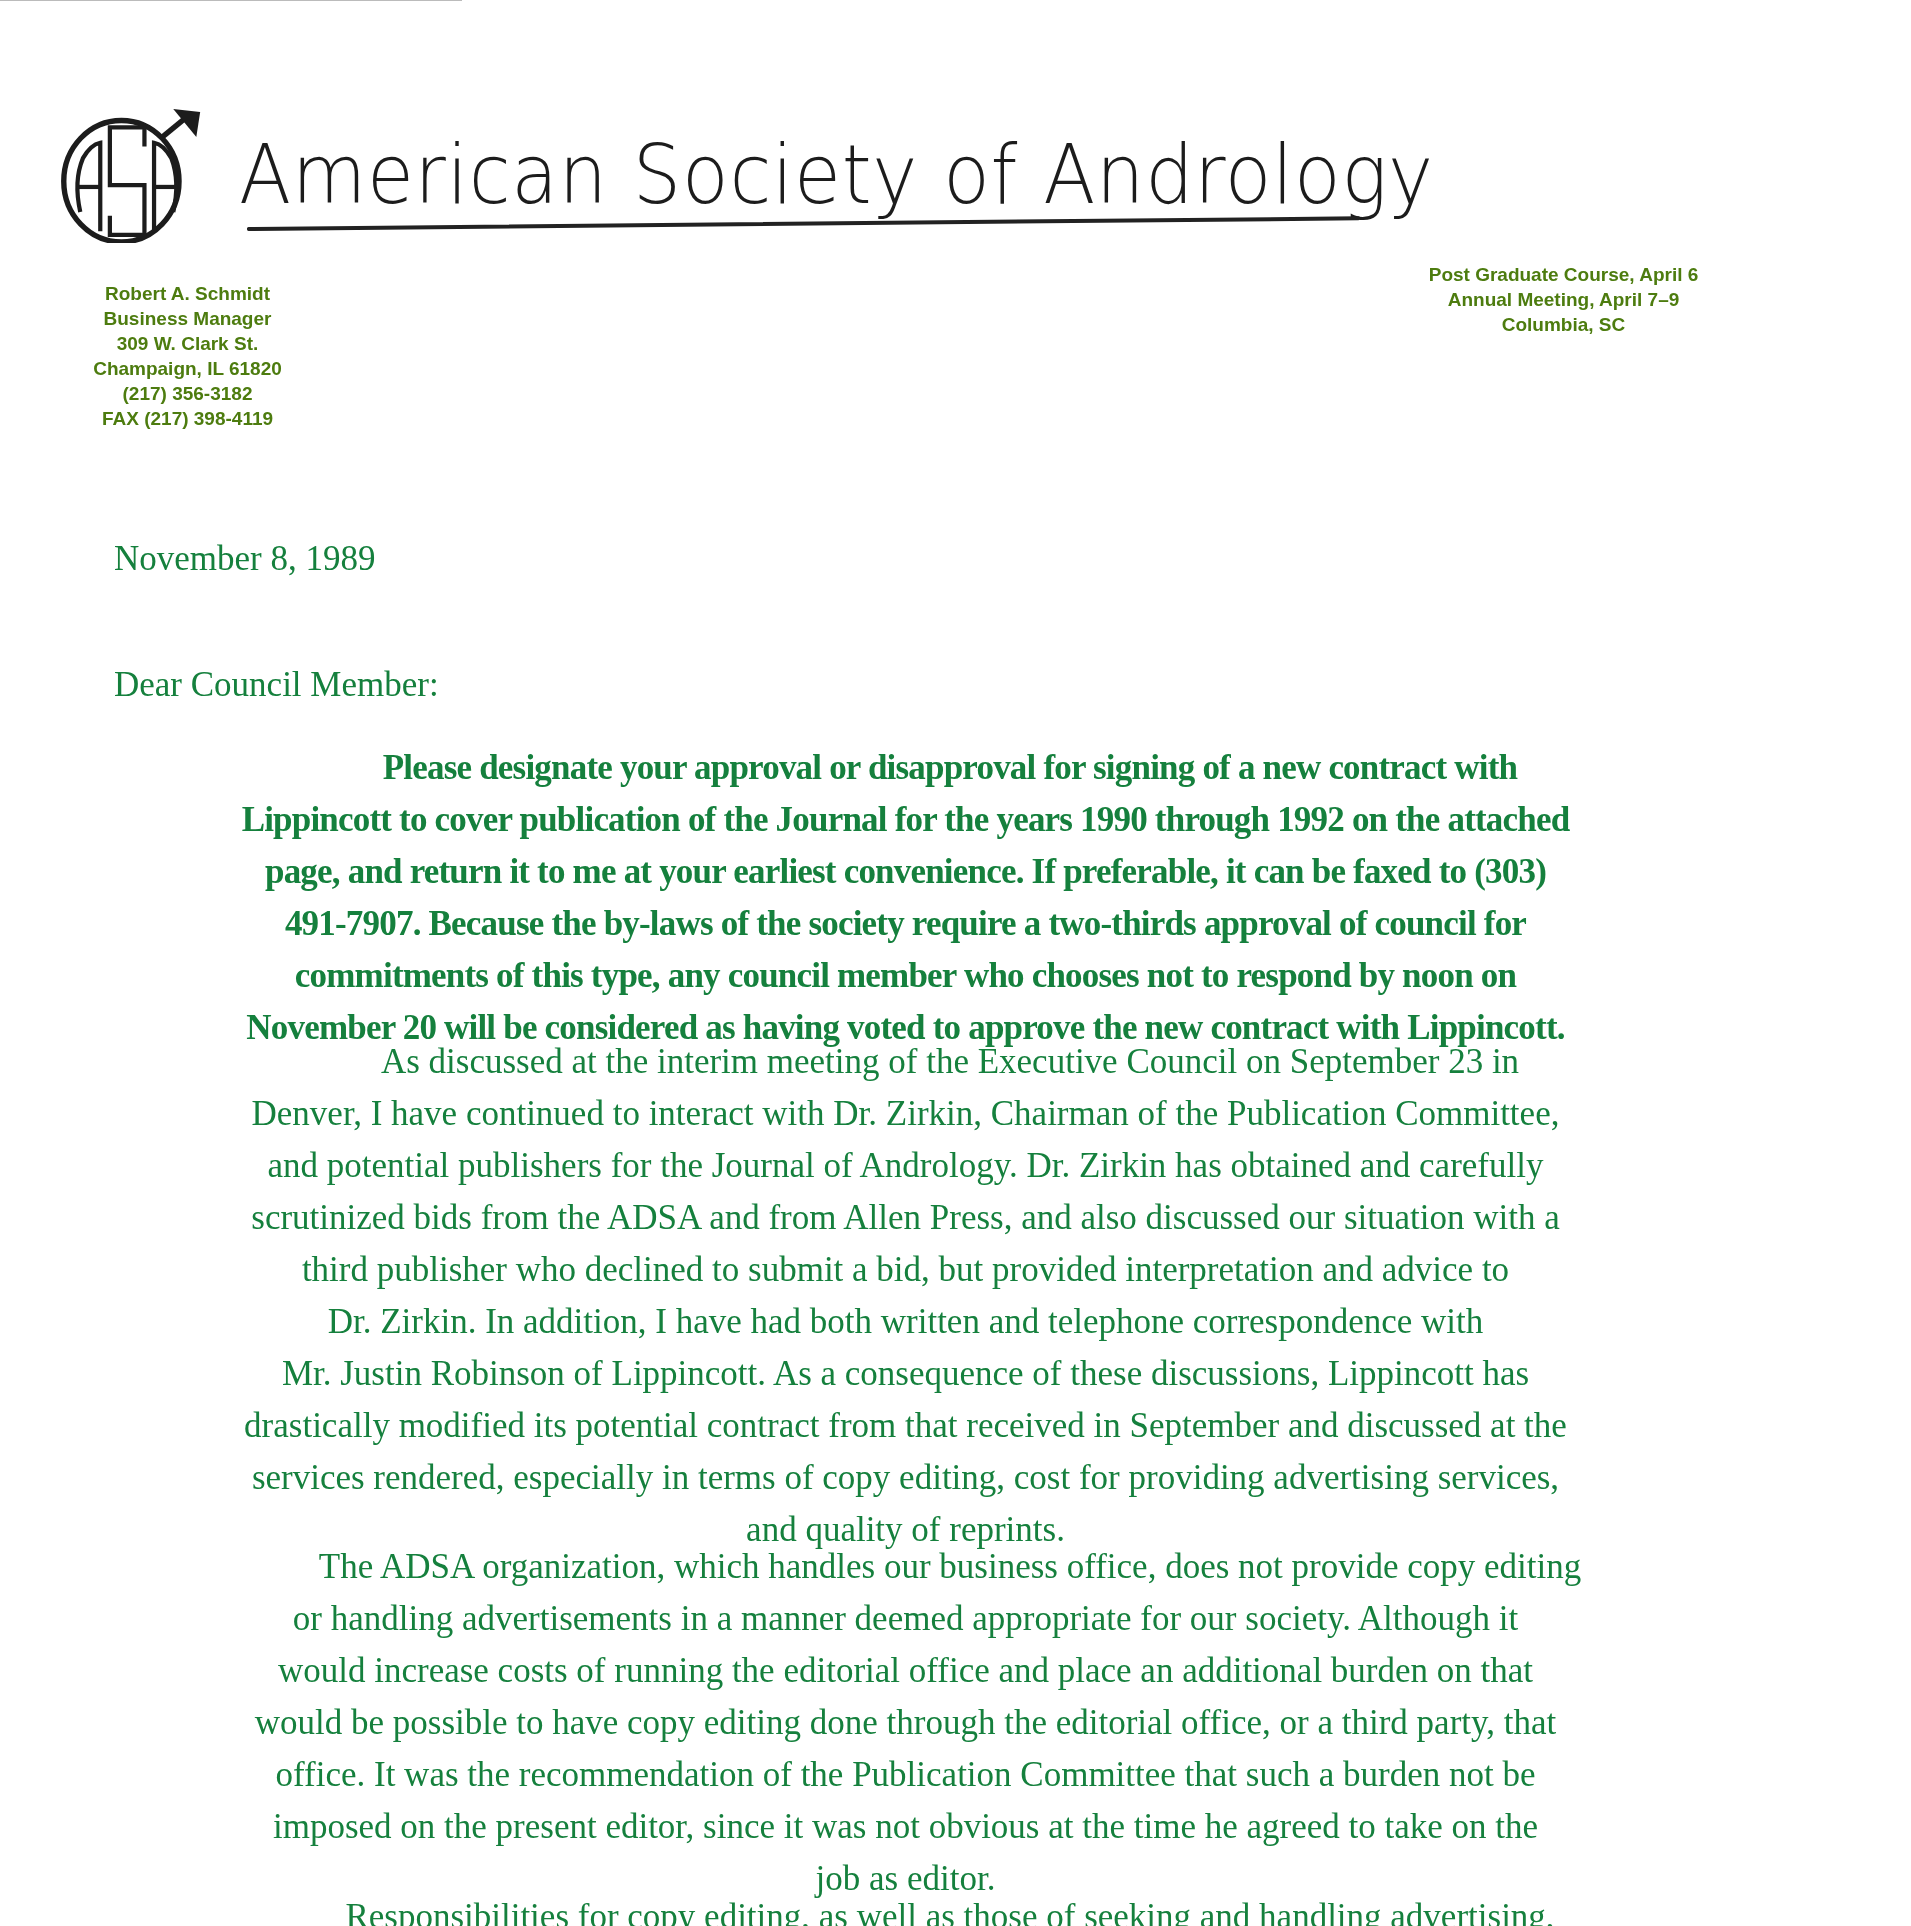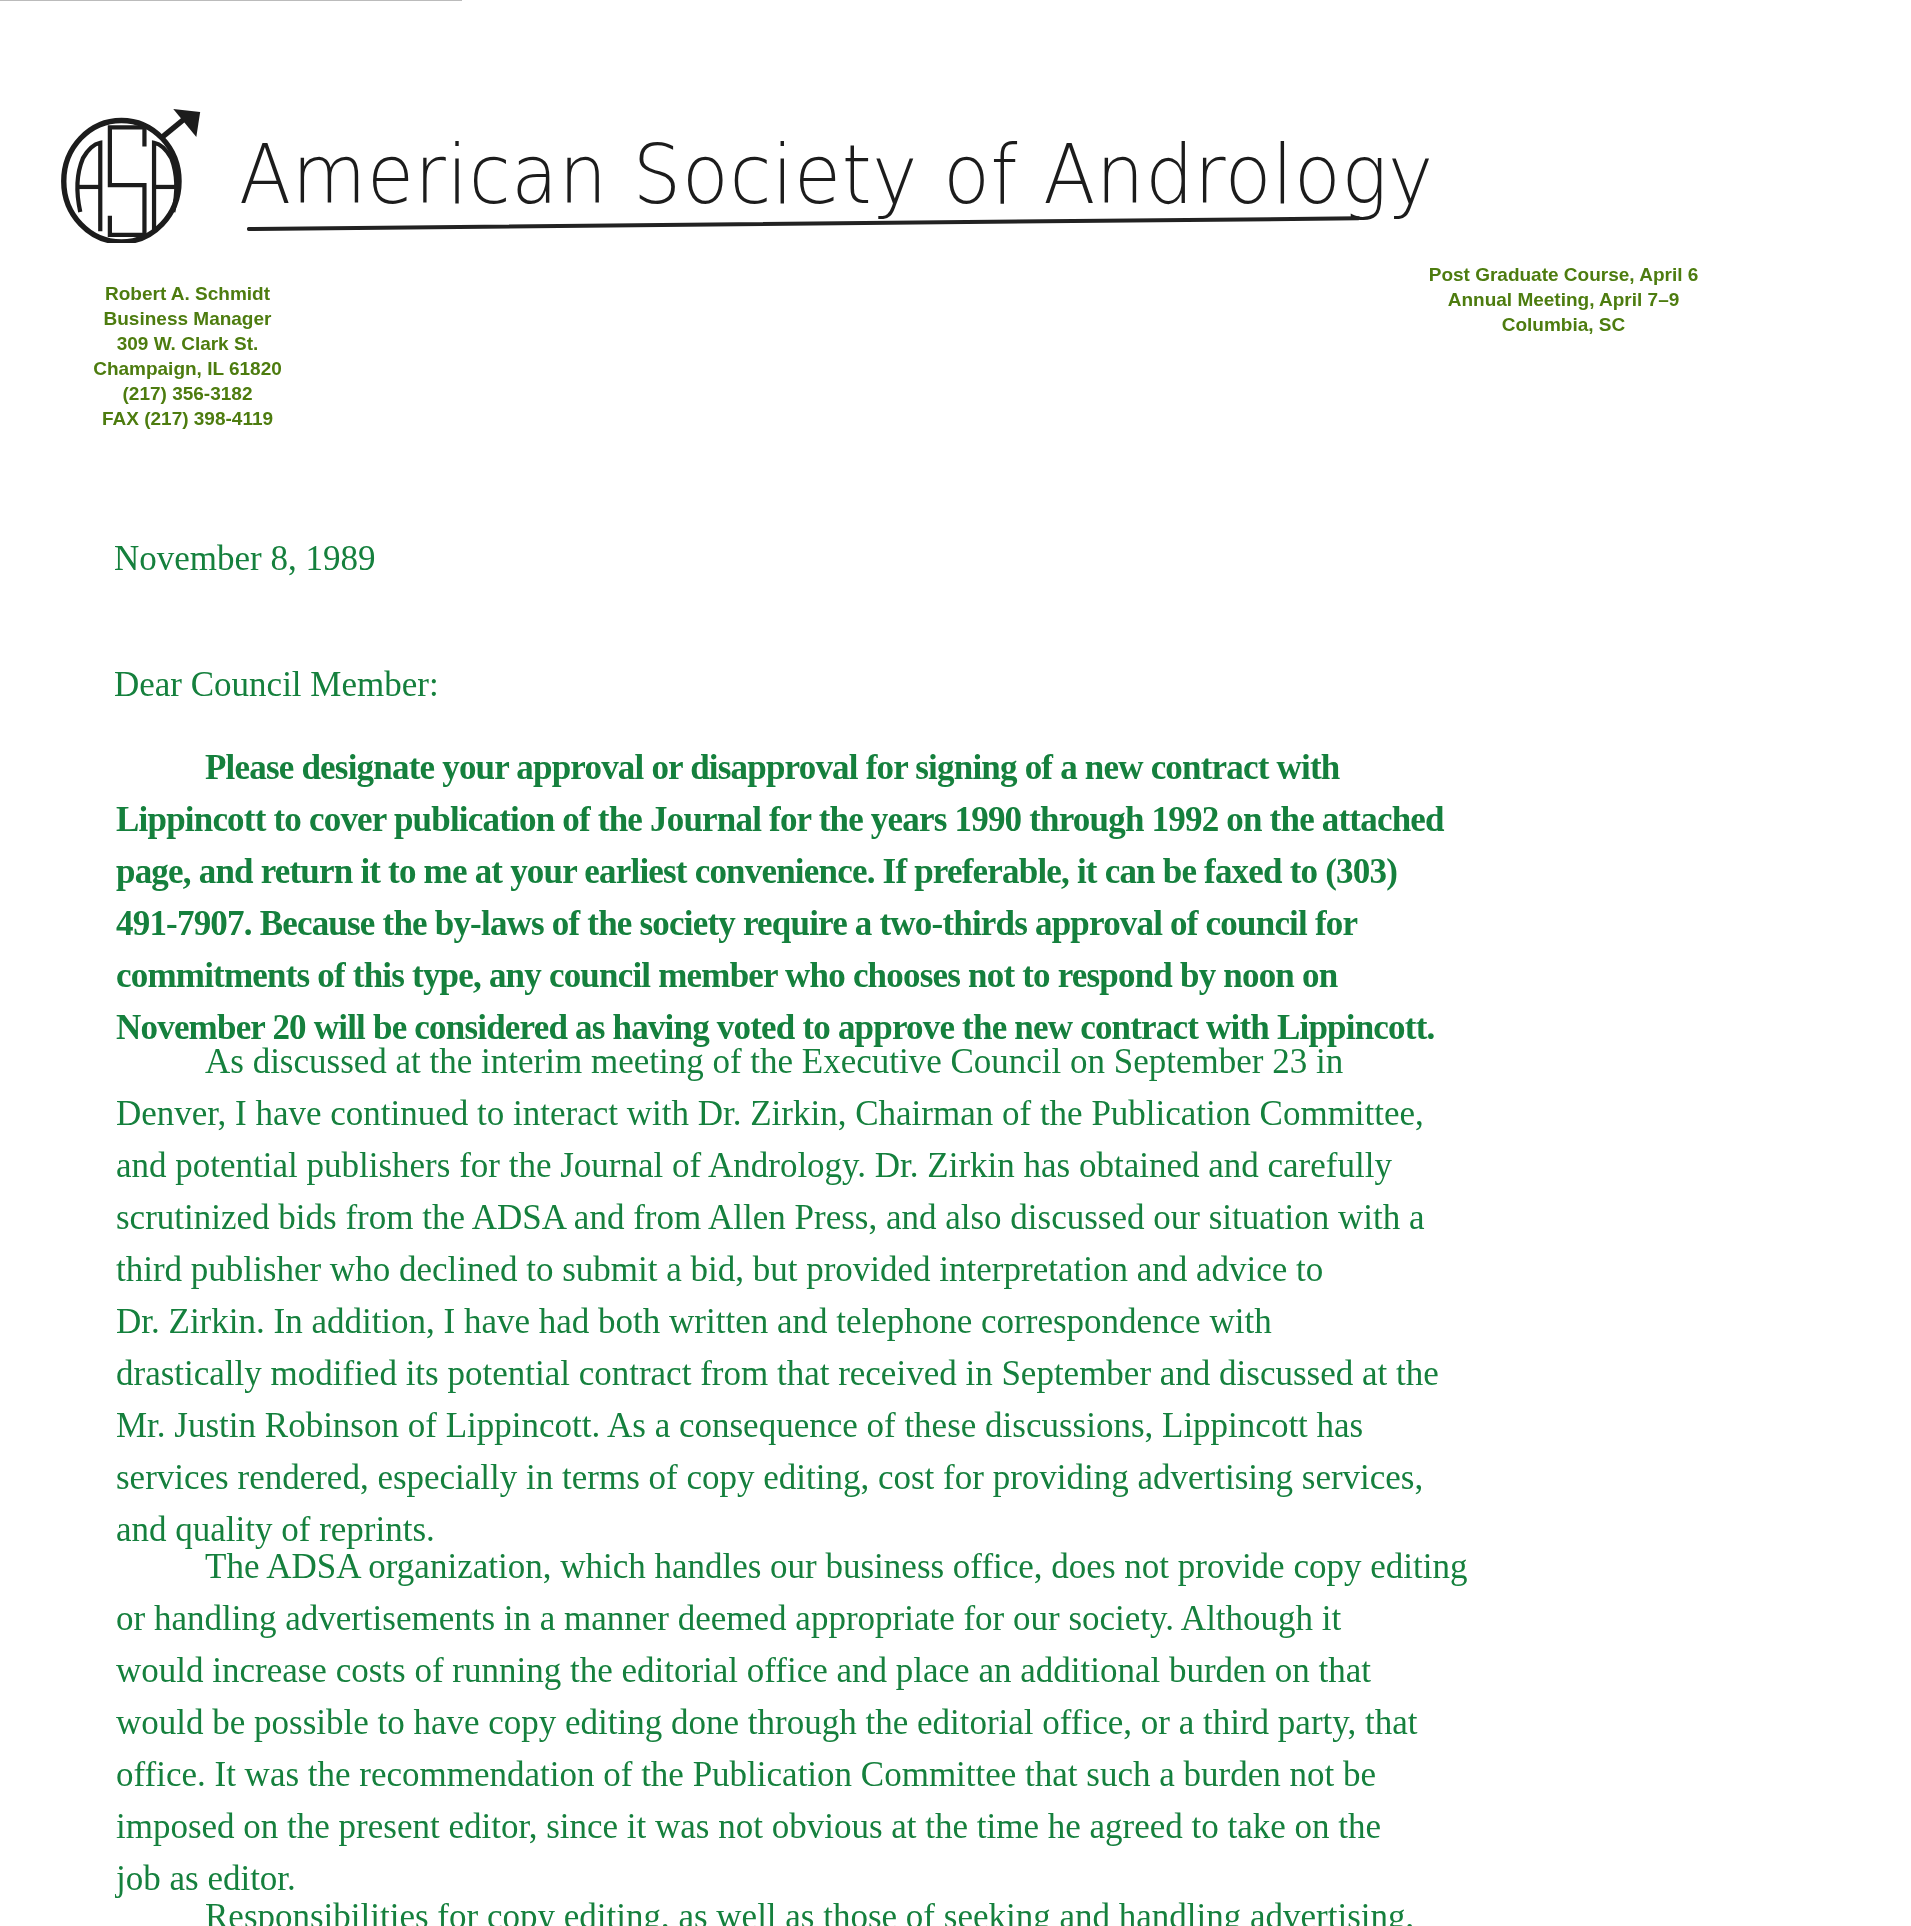--- a/index.html
+++ b/index.html
@@ -13,21 +13,21 @@
   }
   .title-rule { left: 247px; top: 227px; width: 1113px; height: 3.5px; background: #222;
     transform: rotate(-0.55deg); transform-origin: left center; border-radius: 1.5px; }
   .sans-small { font-family: "Liberation Sans", sans-serif; font-weight: 700; font-size: 19px; line-height: 25px; text-align: center; color: #4d7c0f; }
   .left-addr { left: 39px; top: 281px; width: 297px; }
   .right-events { left: 1371px; top: 262px; width: 385px; }
   .serif { font-family: "Liberation Serif", serif; color: #15803d; }
   .date { left: 114px; top: 539px; font-size: 35px; }
   .salutation { left: 114px; top: 665px; font-size: 35px; }
   .para { left: 116px; width: 1579px; font-size: 35px; line-height: 52px; text-align: left; }
-  .para .ln { display: block; white-space: nowrap; }
+  .para .ln { display: block; white-space: nowrap; text-align: center; }
   .para .ln.indent { padding-left: 89px; }
   .p1 { top: 742px; font-weight: 700; letter-spacing: -0.8px; }
   .p2 { top: 1036px; }
   .p3 { top: 1541px; }
   .p4 { top: 1891px; }
   .topline { left: 0; top: 0; width: 462px; height: 1.2px; background: #bbb; }
 </style>
 </head>
 <body>
 
@@ -79,22 +79,22 @@
   <span class="ln">November 20 will be considered as having voted to approve the new contract with Lippincott.</span>
 </div>
 
 <div class="abs serif para p2">
   <span class="ln indent">As discussed at the interim meeting of the Executive Council on September 23 in</span>
   <span class="ln">Denver, I have continued to interact with Dr. Zirkin, Chairman of the Publication Committee,</span>
   <span class="ln">and potential publishers for the Journal of Andrology.  Dr. Zirkin has obtained and carefully</span>
   <span class="ln">scrutinized bids from the ADSA and from Allen Press, and also discussed our situation with a</span>
   <span class="ln">third publisher who declined to submit a bid, but provided interpretation and advice to</span>
   <span class="ln">Dr. Zirkin.  In addition, I have had both written and telephone correspondence with</span>
+  <span class="ln">Mr. Justin Robinson of Lippincott.  As a consequence of these discussions, Lippincott has</span>
   <span class="ln">drastically modified its potential contract from that received in September and discussed at the</span>
-  <span class="ln">Mr. Justin Robinson of Lippincott.  As a consequence of these discussions, Lippincott has</span>
   <span class="ln">services rendered, especially in terms of copy editing, cost for providing advertising services,</span>
   <span class="ln">and quality of reprints.</span>
 </div>
 
 <div class="abs serif para p3">
   <span class="ln indent">The ADSA organization, which handles our business office, does not provide copy editing</span>
   <span class="ln">or handling advertisements in a manner deemed appropriate for our society.  Although it</span>
   <span class="ln">would increase costs of running the editorial office and place an additional burden on that</span>
   <span class="ln">would be possible to have copy editing done through the editorial office, or a third party, that</span>
   <span class="ln">office.  It was the recommendation of the Publication Committee that such a burden not be</span>

